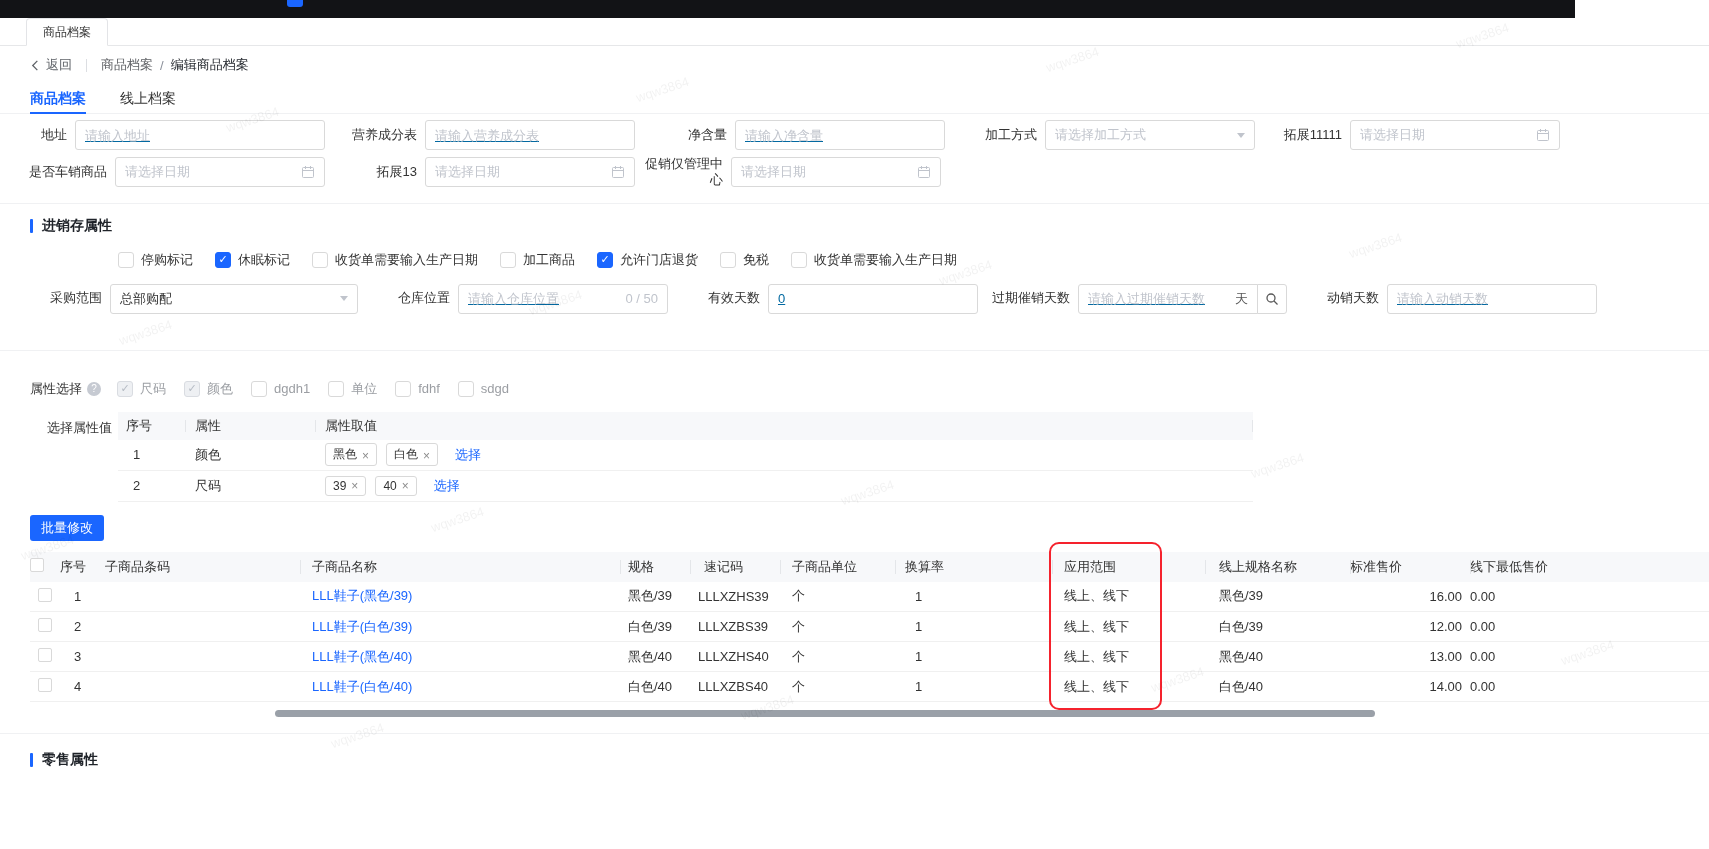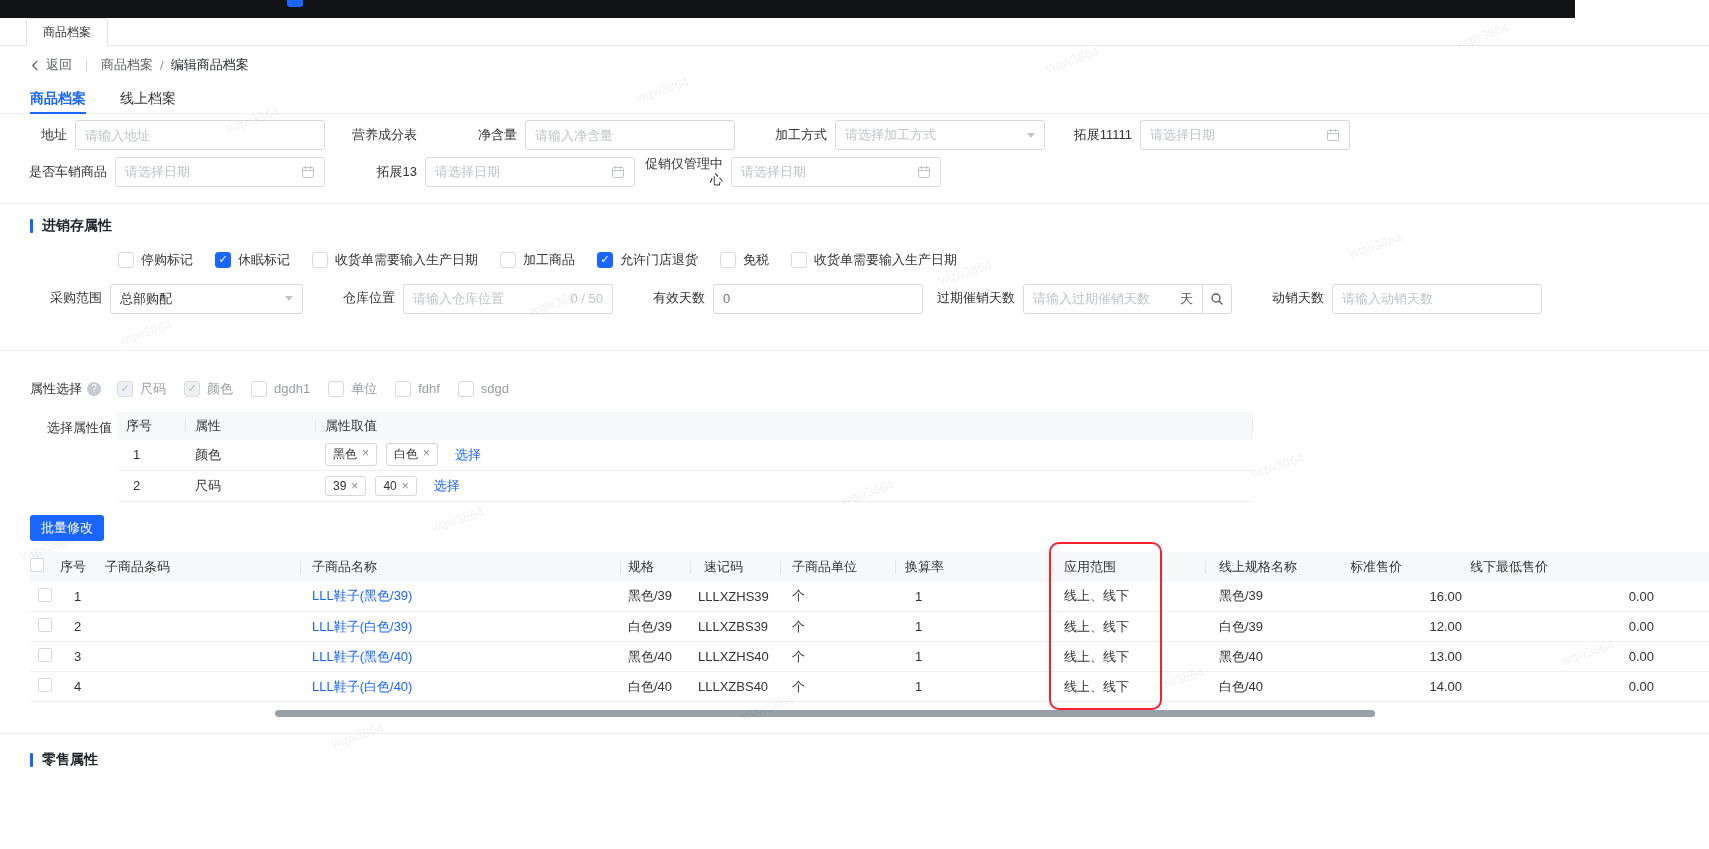--- a/index.html
+++ b/index.html
@@ -27,22 +27,22 @@
   .nav-tab { position:relative; height:30px; display:flex; align-items:center; font-size:14px; color:#333; cursor:pointer; }
   .nav-tab.active { color:#1a66ff; font-weight:700; }
   .nav-tab.active::after { content:""; position:absolute; left:0; right:0; bottom:0; height:2px; background:#1a66ff; }
 
   
   .frow { display:flex; align-items:center; margin-top:6px; }
   .field { display:flex; align-items:center; }
   .flabel { flex-shrink:0; text-align:right; padding-right:8px; color:#333; line-height:1.25; }
   .lw75{width:75px} .lw80{width:80px} .lw95{width:95px} .lw96{width:96px} .lw100{width:100px} .lw115{width:115px}
   .control { display:flex; align-items:center; height:30px; border:1px solid #d9d9d9; border-radius:3px; background:#fff; padding:0 9px; }
-  .cw250{width:250px} .cw215{width:193px} .cw210{width:210px} .cw180{width:180px}
-  .control input { border:none; outline:none; flex:1; min-width:0; font:inherit; color:#737373; background:transparent; }
+  .cw250{width:250px} .cw215{width:248px} .cw210{width:210px} .cw180{width:180px}
+  .control input { border:none; outline:none; flex:1; min-width:0; font:inherit; color:#0369a1; background:transparent;text-decoration:underline; }
   .control input::placeholder { color:#c0c4cc; }
   .ph { flex:1; color:#c0c4cc; white-space:nowrap; overflow:hidden; }
   .val { flex:1; color:#333; }
   .suffix { color:#595959; margin-left:6px; }
   .counter { color:#c0c4cc; margin-left:6px; white-space:nowrap; }
   .tri { width:0; height:0; border-left:4px solid transparent; border-right:4px solid transparent; border-top:5px solid #c0c4cc; margin-left:6px; flex-shrink:0; }
   .icon-svg { flex-shrink:0; margin-left:6px; display:block; }
   .search-btn { width:30px; height:30px; display:flex; align-items:center; justify-content:center;
     border:1px solid #d9d9d9; border-radius:0 3px 3px 0; margin-left:-1px; background:#fff; cursor:pointer; }
   .joined { border-radius:3px 0 0 3px; }
@@ -80,38 +80,38 @@
   .attr-head::after { content:""; position:absolute; right:0; top:8px; bottom:8px; width:1px; background:#e4e6e9; }
   .ah-cell { position:relative; height:100%; display:flex; align-items:center; }
   .ah-idx { width:67px; padding-left:8px; }
   .ah-attr { width:130px; padding-left:10px; }
   .ah-val { flex:1; padding-left:10px; }
   .ah-cell.divided::before { content:""; position:absolute; left:0; top:8px; bottom:8px; width:1px; background:#e4e6e9; }
   .attr-row { display:flex; align-items:center; height:31px; border-bottom:1px solid #f0f0f0; background:#fff; }
   .ar-idx { width:67px; padding-left:15px; }
   .ar-attr { width:130px; padding-left:10px; }
   .ar-val { flex:1; padding-left:10px; display:flex; align-items:center; }
-  .tag { display:inline-flex; align-items:flex-start; padding:2px 7px; border:1px solid #d9d9d9; border-radius:3px;
+  .tag { display:inline-flex; align-items:flex-end; padding:2px 7px; border:1px solid #d9d9d9; border-radius:3px;
     margin-right:9px; font-size:12px; background:#fff; color:#333; }
   .tag-x { color:#8c8c8c; margin-left:5px; cursor:pointer; font-size:12px; }
   .link { color:#1a66ff; cursor:pointer; text-decoration:none; margin-left:8px; }
 
   .batch-btn { display:inline-flex; align-items:center; height:26px; margin:13px 0 11px 30px; padding:0 11px;
     background:#1a66ff; color:#fff; border:none; border-radius:3px; font-size:13px; cursor:pointer; }
 
   
   .table-wrap { position:relative; margin-left:30px; width:1679px; }
   table.sub { width:1679px; border-collapse:collapse; table-layout:fixed; }
   table.sub th { height:30px; background:#f7f8fa; font-weight:500; color:#333; text-align:left; position:relative; font-size:13px; }
   table.sub td { height:30px; border-bottom:1px solid #f0f0f0; color:#333; font-size:13px; background:#fff; }
   table.sub th.divided::before { content:""; position:absolute; left:0; top:8px; bottom:8px; width:1px; background:#e4e6e9; }
   .c-center { text-align:center; }
   .pl8{padding-left:8px} .pl10{padding-left:10px} .pl12{padding-left:12px} .pl14{padding-left:14px} .pl20{padding-left:20px}
   .num { text-align:right; padding-right:8px; }
-  .num-last { text-align:right; padding-right:55px; }
+  .num-last { padding-right:55px; }
   .name-link { color:#1a66ff; cursor:pointer; }
   .row-cb { width:14px; height:14px; border-radius:2px; }
 
   .highlight-box { position:absolute; left:1019px; top:-10px; width:113px; height:168px;
     border:2px solid #f5222d; border-radius:10px; pointer-events:none; z-index:4; }
 
   .hscroll-track { position:relative; margin:8px 0 0 30px; width:1679px; height:7px; }
   .hscroll-thumb { position:absolute; left:245px; top:0; width:1100px; height:7px; background:#9aa0a8; border-radius:4px; cursor:pointer; }
 
   .retail-section { margin-top:16px; border-top:1px solid #f0f1f3; padding-top:17px; }
@@ -154,20 +154,23 @@
 
   <div class="frow">
     <div class="field">
       <span class="flabel lw75">地址</span>
       <div class="control cw250">
         <input placeholder="请输入地址" style="">
       </div>
     </div>
     <div class="field">
       <span class="flabel lw100">营养成分表</span>
+      <div class="control cw210">
+        <input placeholder="请输入营养成分表" style="">
+      </div>
     </div>
     <div class="field">
       <span class="flabel lw100">净含量</span>
       <div class="control cw210">
         <input placeholder="请输入净含量" style="">
       </div>
     </div>
     <div class="field">
       <span class="flabel lw100">加工方式</span>
       <div class="control cw210">

